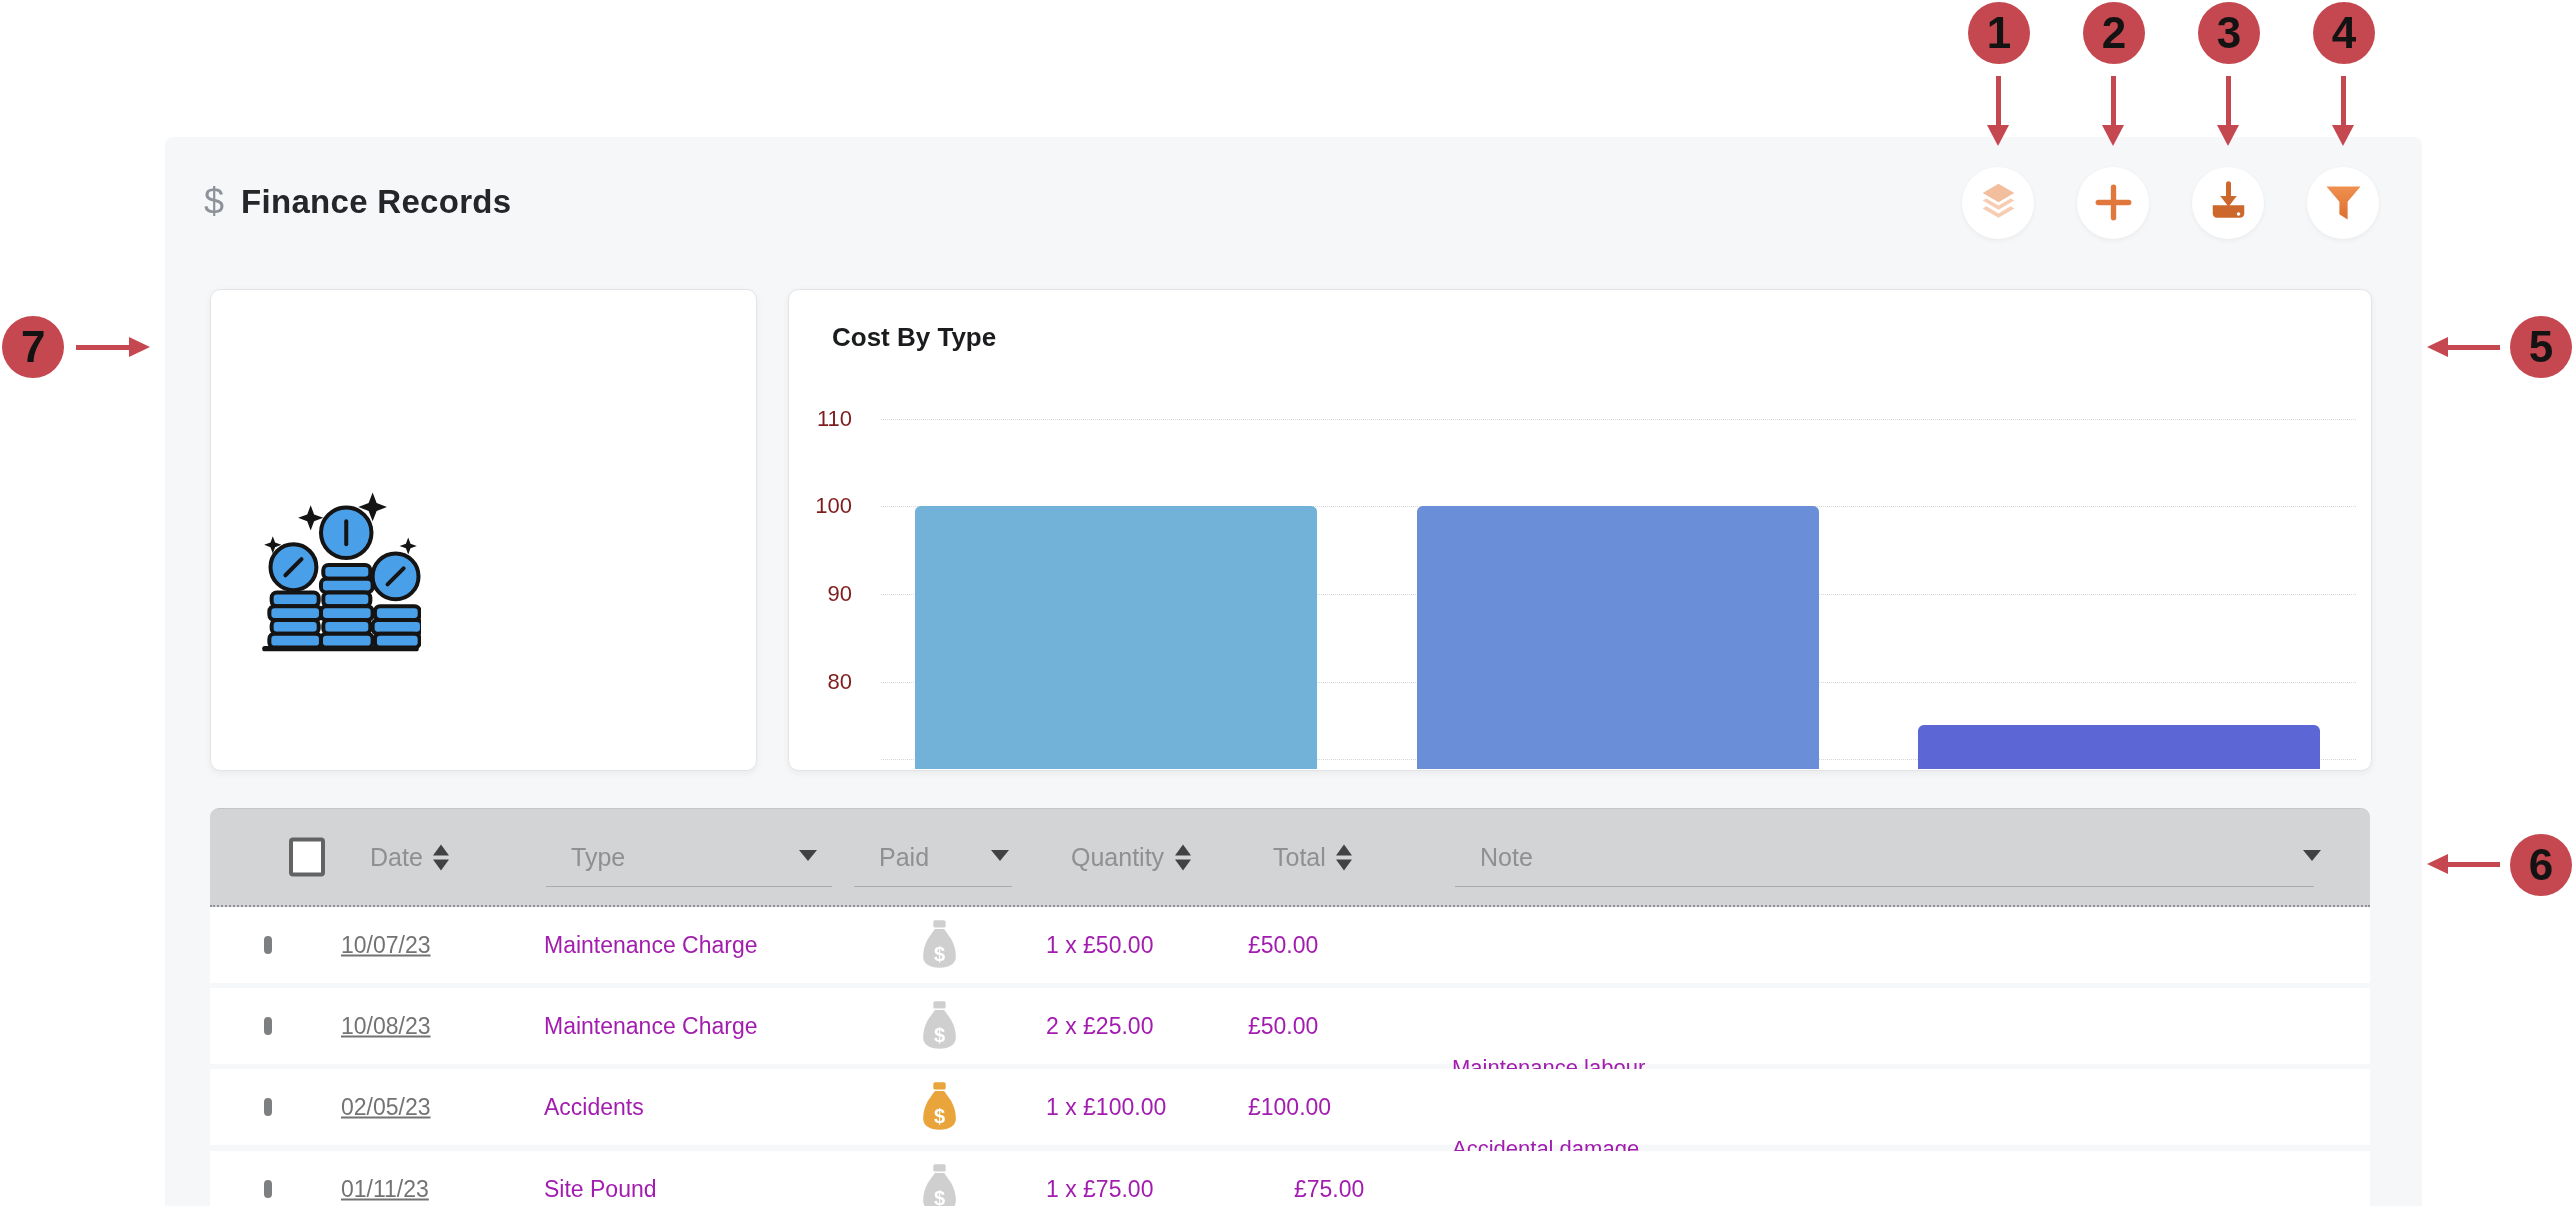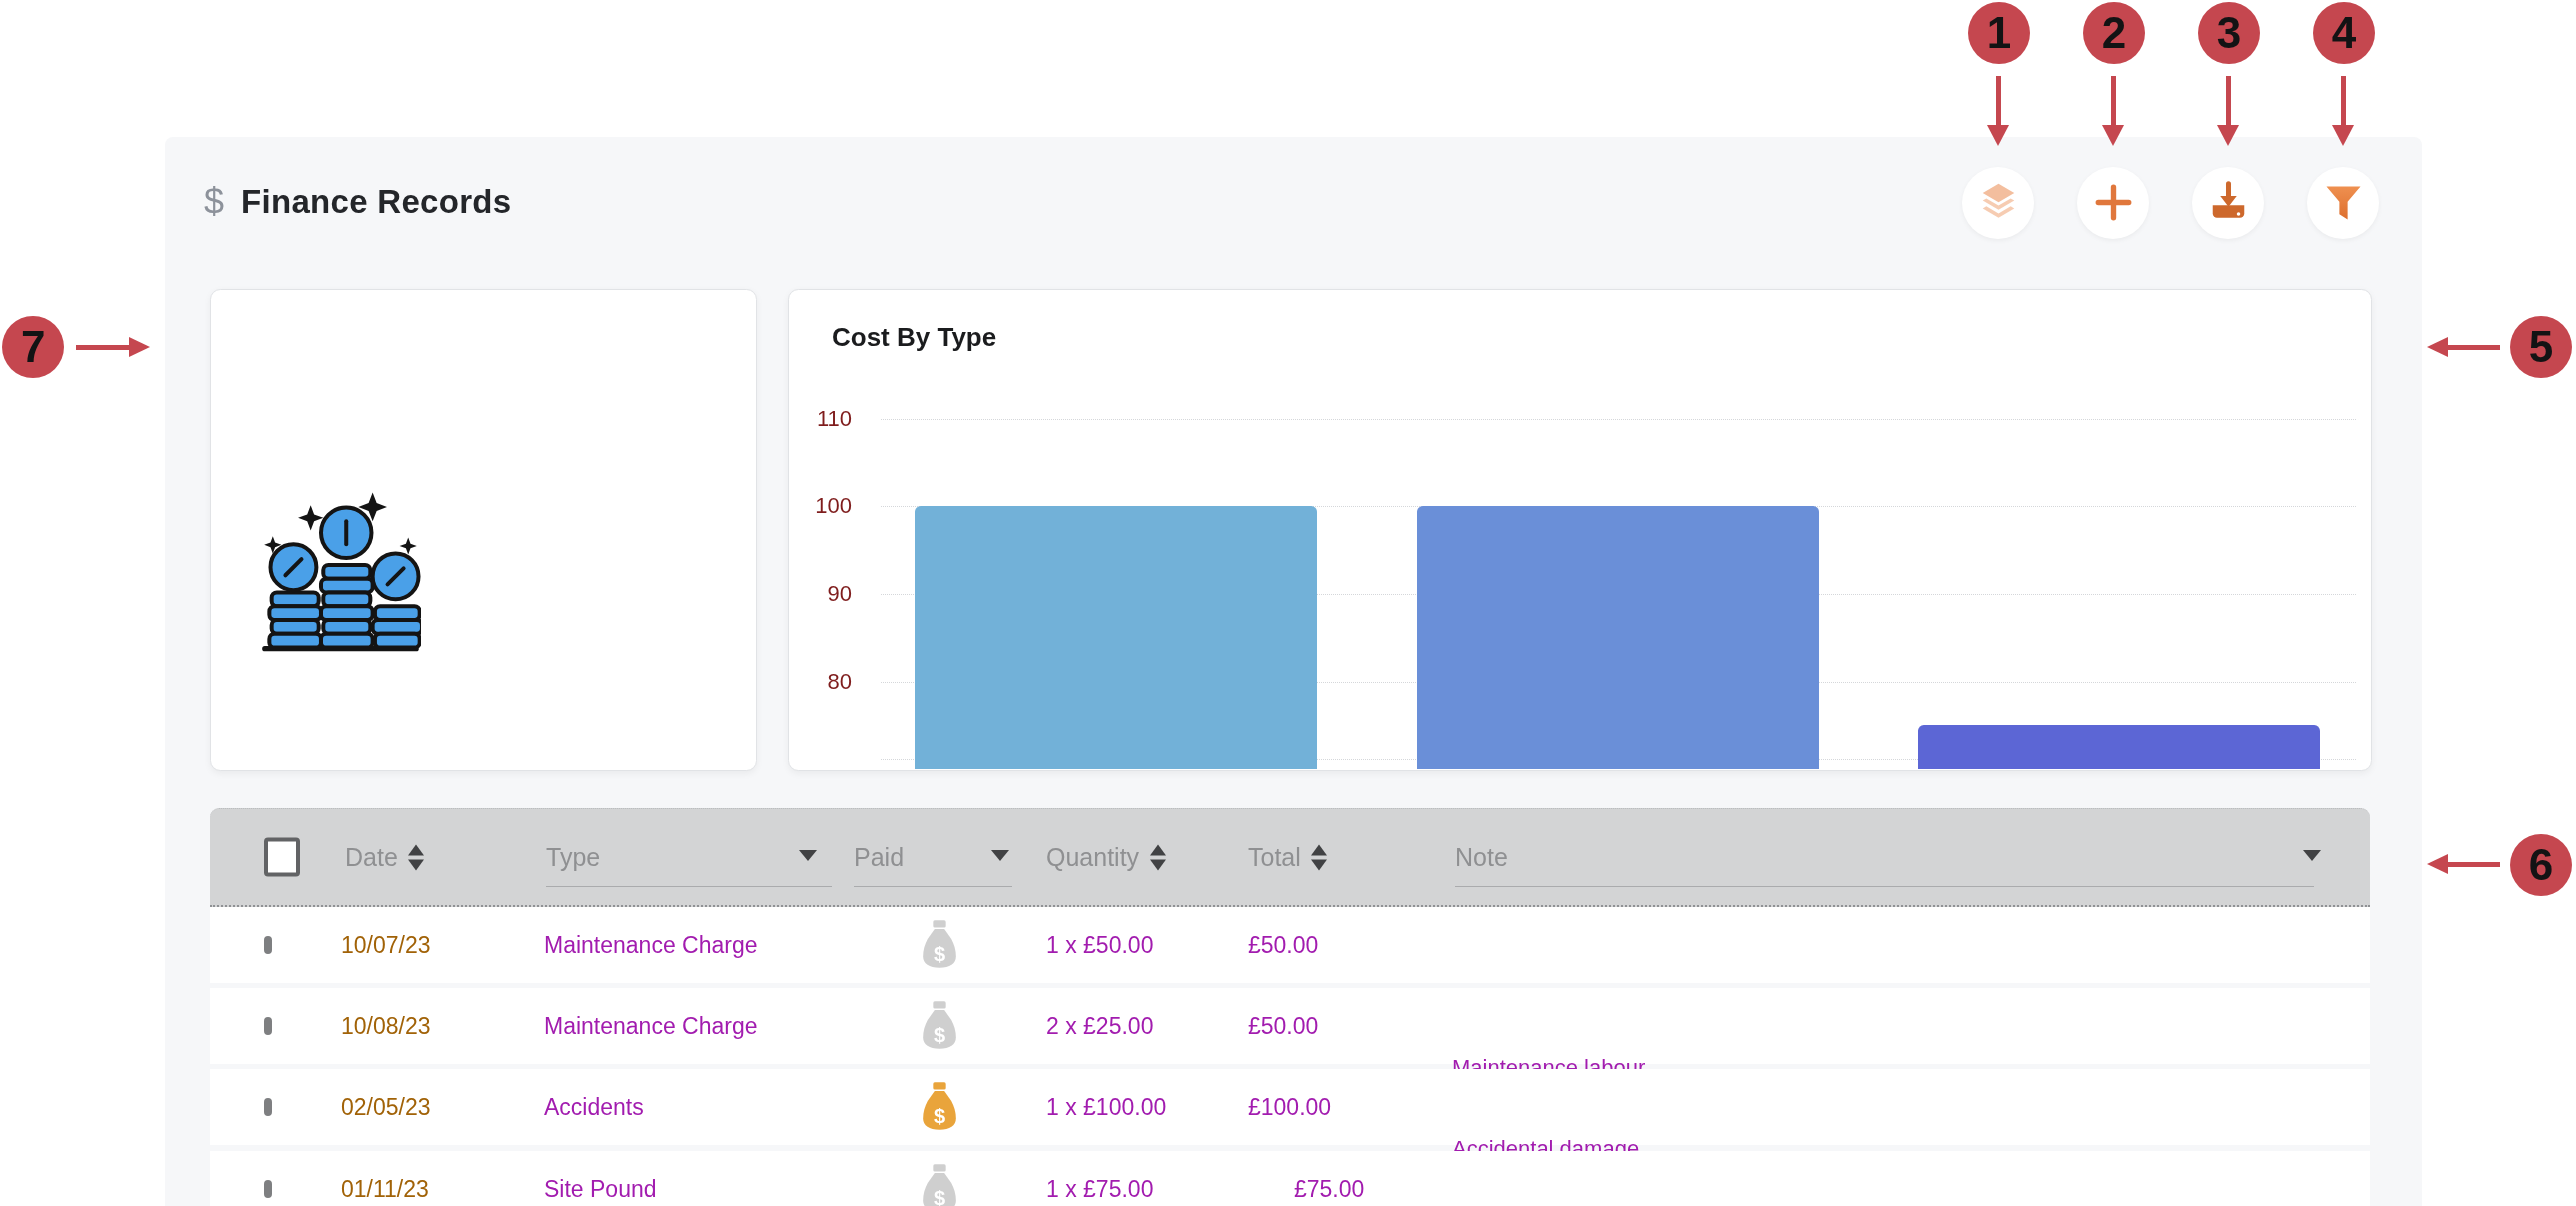--- a/index.html
+++ b/index.html
@@ -37,32 +37,32 @@
               font-size:22px;color:#7f1d1d;}
   .tick-line{position:absolute;left:92px;right:15px;top:0;border-top:1.7px dotted #d5d7da;}
   .axis-base{position:absolute;left:92px;right:15px;top:469px;border-top:1.7px dotted #d5d7da;}
   .bar{position:absolute;width:402px;border-radius:5.8px 5.8px 0 0;}
 
   
   .table-card{position:absolute;left:210px;top:808px;width:2160px;height:437px;}
   .table-header{position:relative;height:99px;background:#d3d4d5;border-radius:9.2px 9.2px 0 0;
                 border-top:1.7px dotted #b6b8ba;border-bottom:2.3px dotted #8f9194;box-sizing:border-box;}
   .hitem{position:absolute;top:50%;transform:translateY(-50%);font-size:25px;color:#8f9092;
-         display:flex;align-items:center;gap:10.4px;}
+         display:flex;align-items:center;gap:10.4px;margin-left:25px;}
   .hline{position:absolute;height:0;border-top:1.7px solid #aaabad;top:77px;}
   .checkbox{width:28px;height:31px;background:#ffffff;border:4.6px solid #7e7f81;border-radius:4px;box-sizing:content-box;}
   .table-header .checkbox{border-color:#626365;}
   .sort{display:inline-flex;flex-direction:column;gap:4px;}
   .sort .up{width:0;height:0;border-left:8.6px solid transparent;border-right:8.6px solid transparent;border-bottom:11px solid #414244;}
   .sort .down{width:0;height:0;border-left:8.6px solid transparent;border-right:8.6px solid transparent;border-top:11px solid #414244;}
   .caret{width:0;height:0;border-left:9.2px solid transparent;border-right:9.2px solid transparent;border-top:11.5px solid #414244;}
 
   .trow{position:relative;height:76px;background:#ffffff;margin-bottom:5.2px;}
   .cell{position:absolute;top:50%;transform:translateY(-50%);font-size:23px;color:#a21caf;white-space:nowrap;}
-  .cell.date{color:#a16207;}
+  .cell.date{color:#737373;text-decoration:underline;}
   .cell.note{font-size:22px;margin-top:42px;}
   .row-check{position:absolute;left:54px;top:50%;transform:translateY(-50%);}
   .bag{position:absolute;left:711px;top:50%;transform:translateY(-50%);width:37px;height:51px;color:#cfcfcf;}
   .bag.bag-paid{color:#e9a43b;}
   .bag svg{width:100%;height:100%;}
 
   
   .badge{position:absolute;width:62px;height:62px;border-radius:50%;background:#c5474f;
          display:flex;align-items:center;justify-content:center;font-size:44px;font-weight:700;color:#131314;}
   .a-line{position:absolute;background:#c5474f;}

